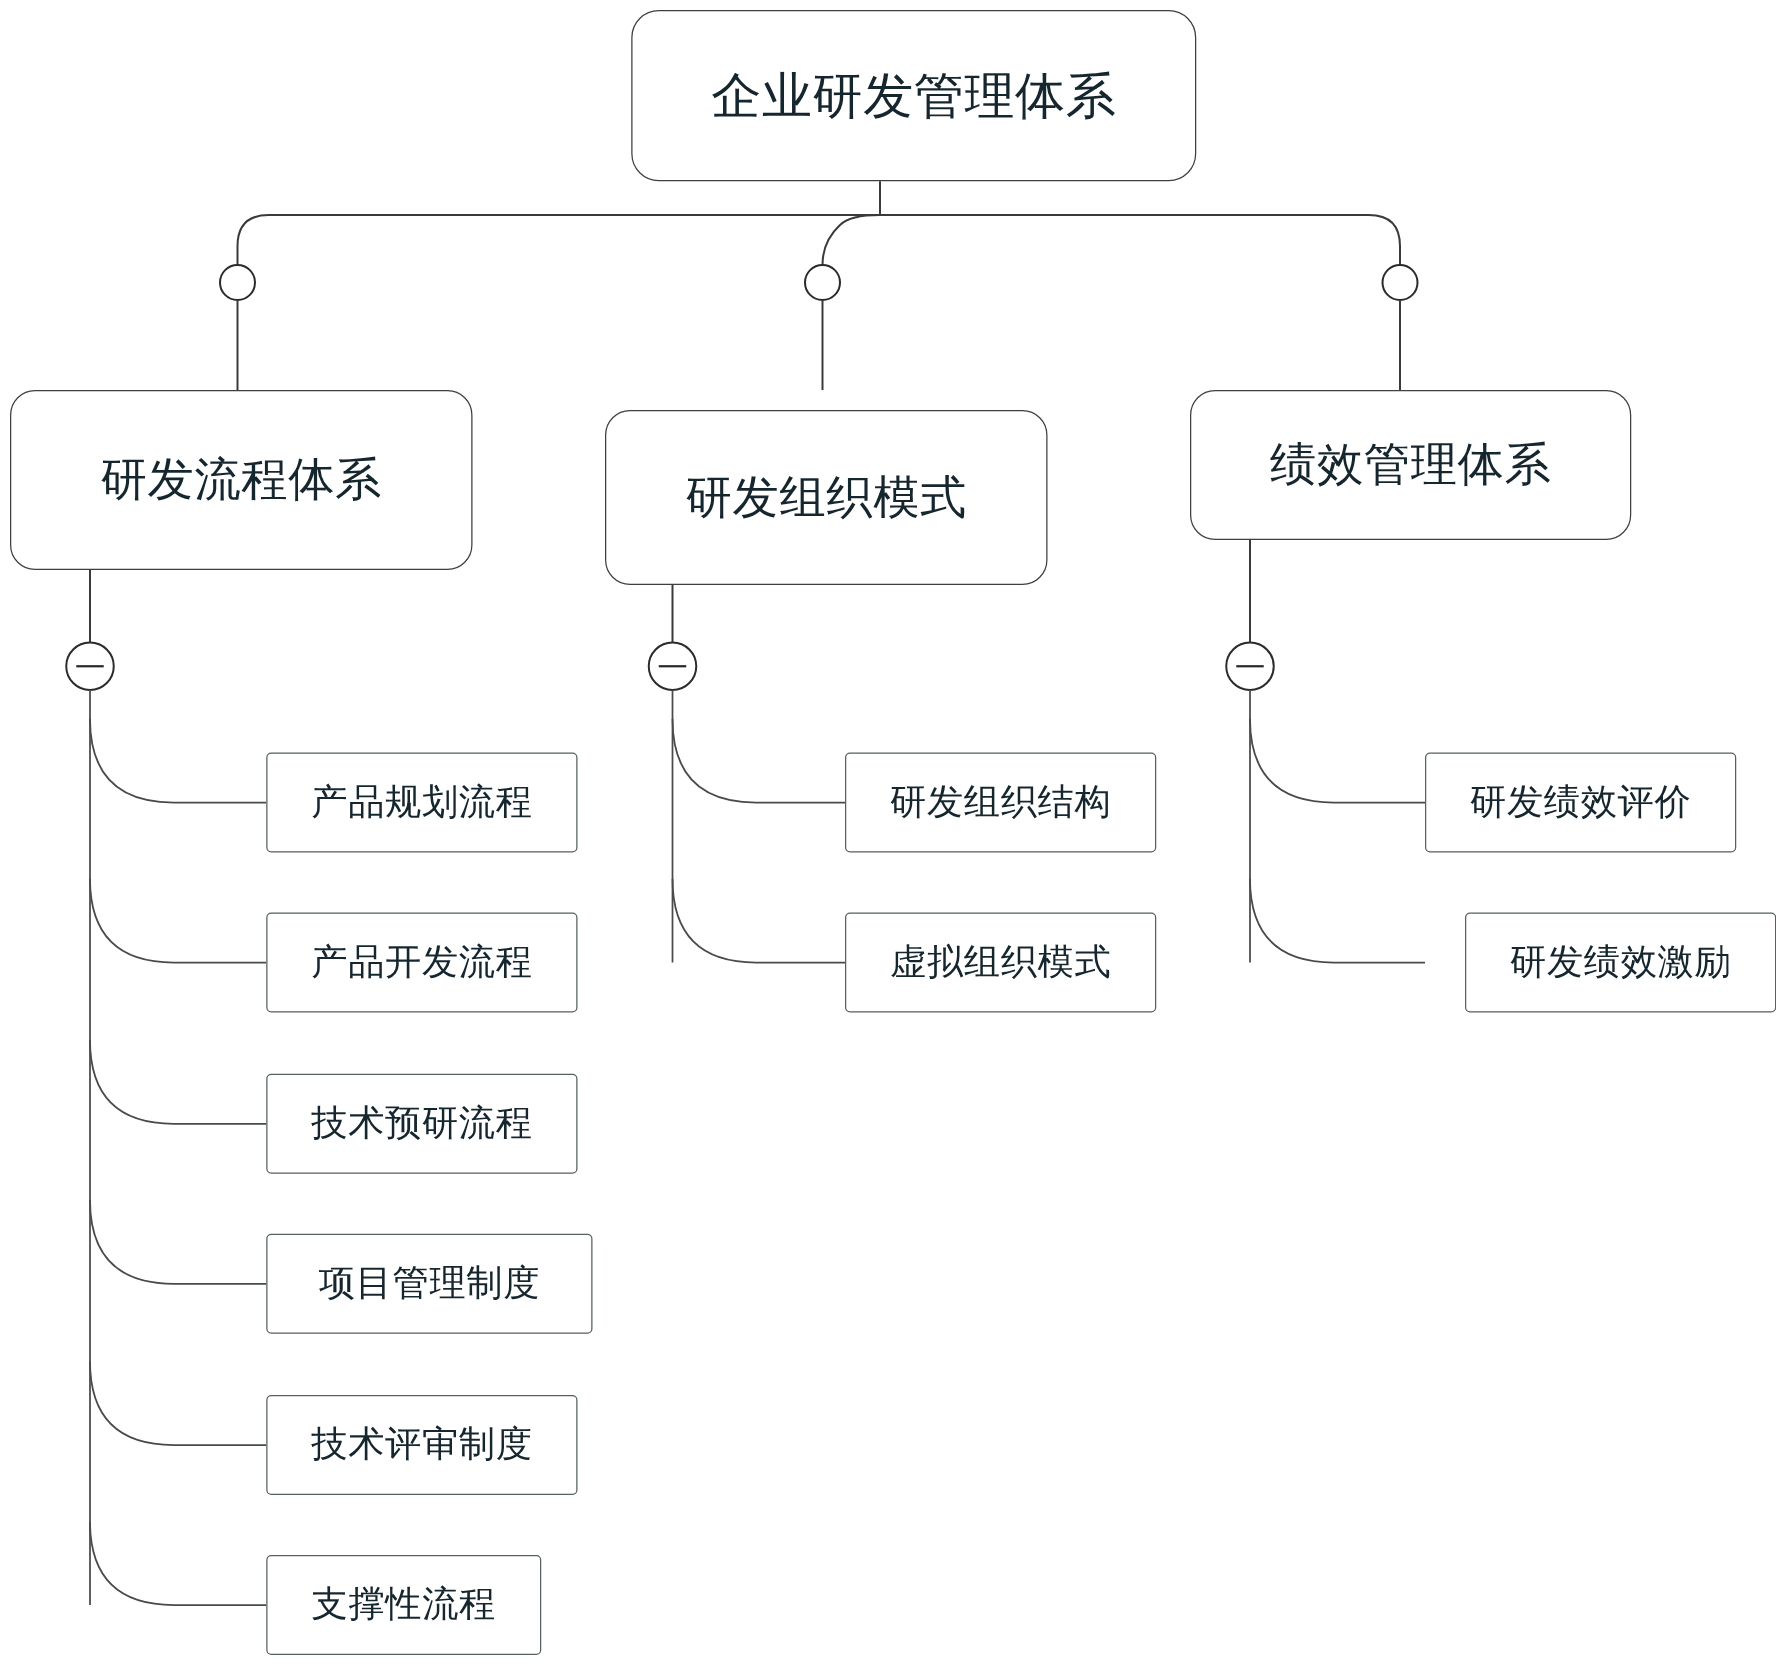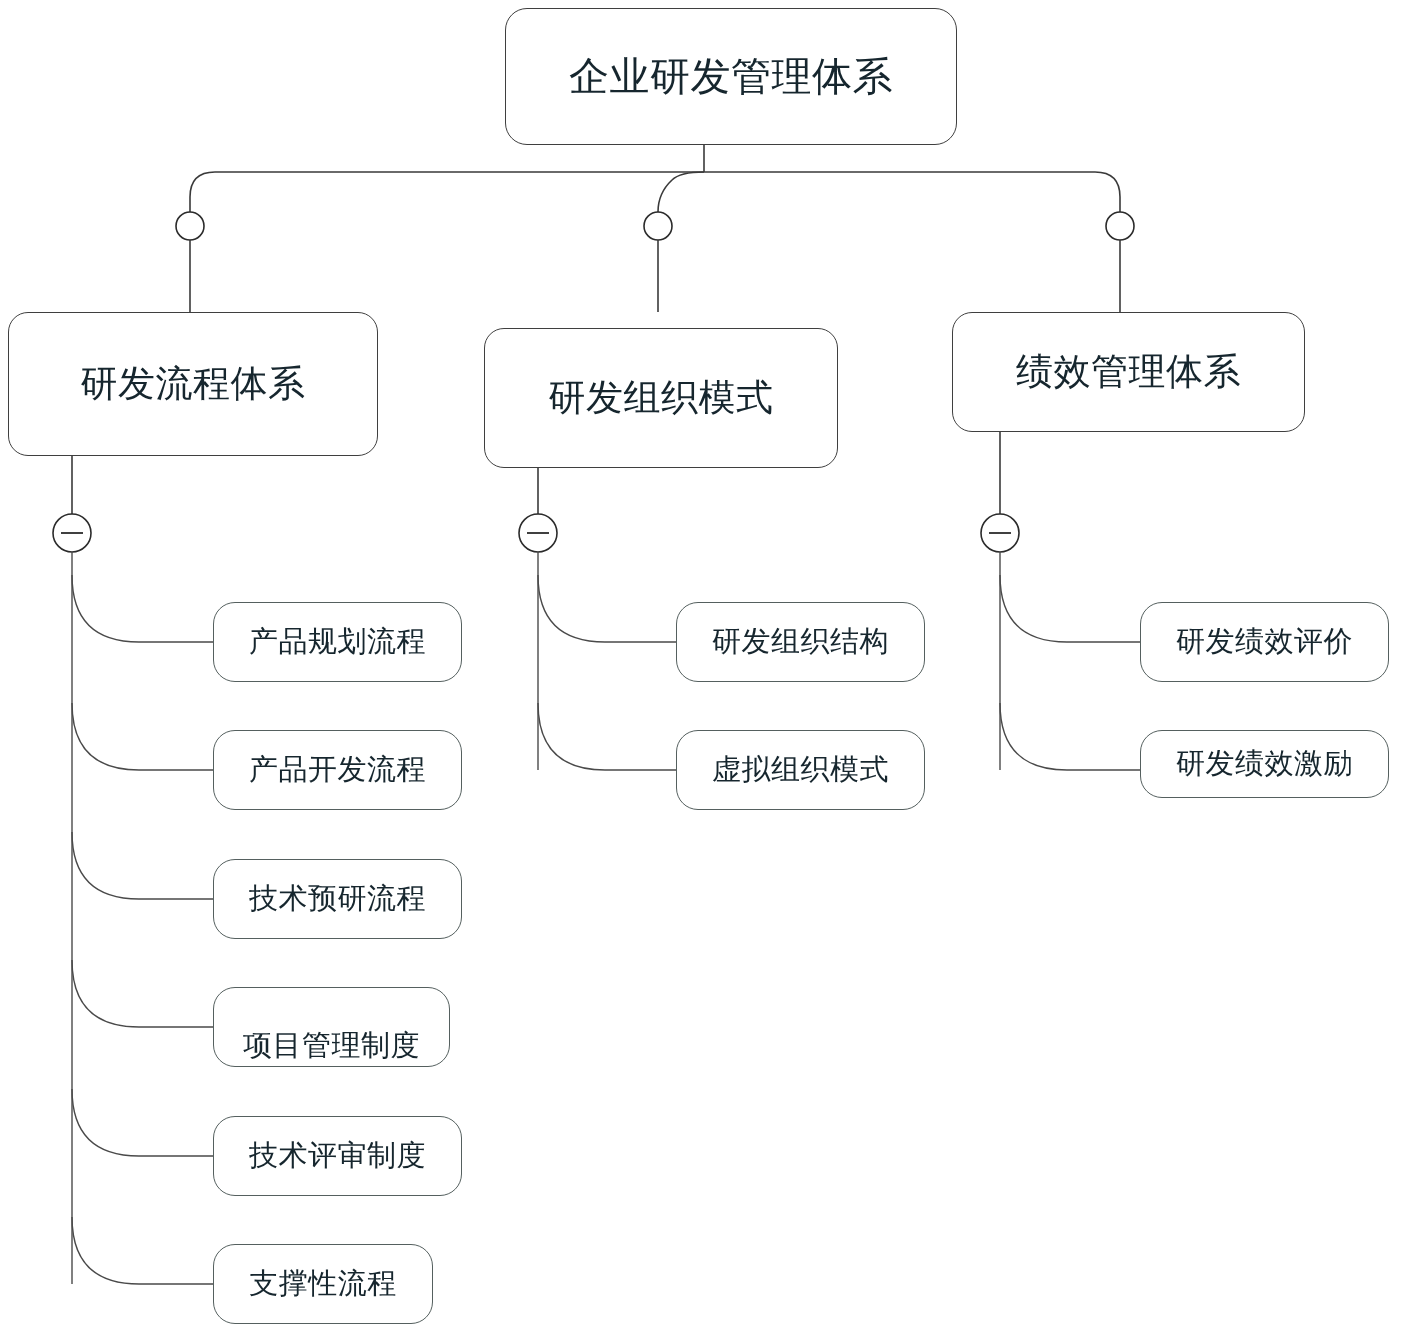--- a/index.html
+++ b/index.html
@@ -62,21 +62,21 @@
     border-radius: 22px;
     font-size: 40px;
     border-color: #3f3f3f;
   }
   .node-branch {
     border-radius: 20px;
     font-size: 37px;
     border-color: #3f3f3f;
   }
   .node-leaf {
-    border-radius: 22px;
+    border-radius: 4px;
     font-size: 29px;
     border-color: #55605f;
   }
   .toggle-hit {
     position: absolute;
     width: 34px;
     height: 34px;
     border-radius: 50%;
     background: transparent;
   }
@@ -154,37 +154,37 @@
 
   <div class="node node-leaf" style="left:213px;top:602px;width:249px;height:80px;">
     <span>产品规划流程</span>
   </div>
   <div class="node node-leaf" style="left:213px;top:730px;width:249px;height:80px;">
     <span>产品开发流程</span>
   </div>
   <div class="node node-leaf" style="left:213px;top:859px;width:249px;height:80px;">
     <span>技术预研流程</span>
   </div>
-  <div class="node node-leaf" style="left:213px;top:987px;width:237px;height:80px;align-items:flex-end;">
+  <div class="node node-leaf" style="left:213px;top:987px;width:261px;height:80px;">
     <span>项目管理制度</span>
   </div>
   <div class="node node-leaf" style="left:213px;top:1116px;width:249px;height:80px;">
     <span>技术评审制度</span>
   </div>
   <div class="node node-leaf" style="left:213px;top:1244px;width:220px;height:80px;">
     <span>支撑性流程</span>
   </div>
 
   <div class="node node-leaf" style="left:676px;top:602px;width:249px;height:80px;">
     <span>研发组织结构</span>
   </div>
   <div class="node node-leaf" style="left:676px;top:730px;width:249px;height:80px;">
     <span>虚拟组织模式</span>
   </div>
 
   <div class="node node-leaf" style="left:1140px;top:602px;width:249px;height:80px;">
     <span>研发绩效评价</span>
   </div>
-  <div class="node node-leaf" style="left:1140px;top:730px;width:249px;height:68px;">
+  <div class="node node-leaf" style="left:1172px;top:730px;width:249px;height:80px;">
     <span>研发绩效激励</span>
   </div>
 
 </div>
 
 </body></html>

